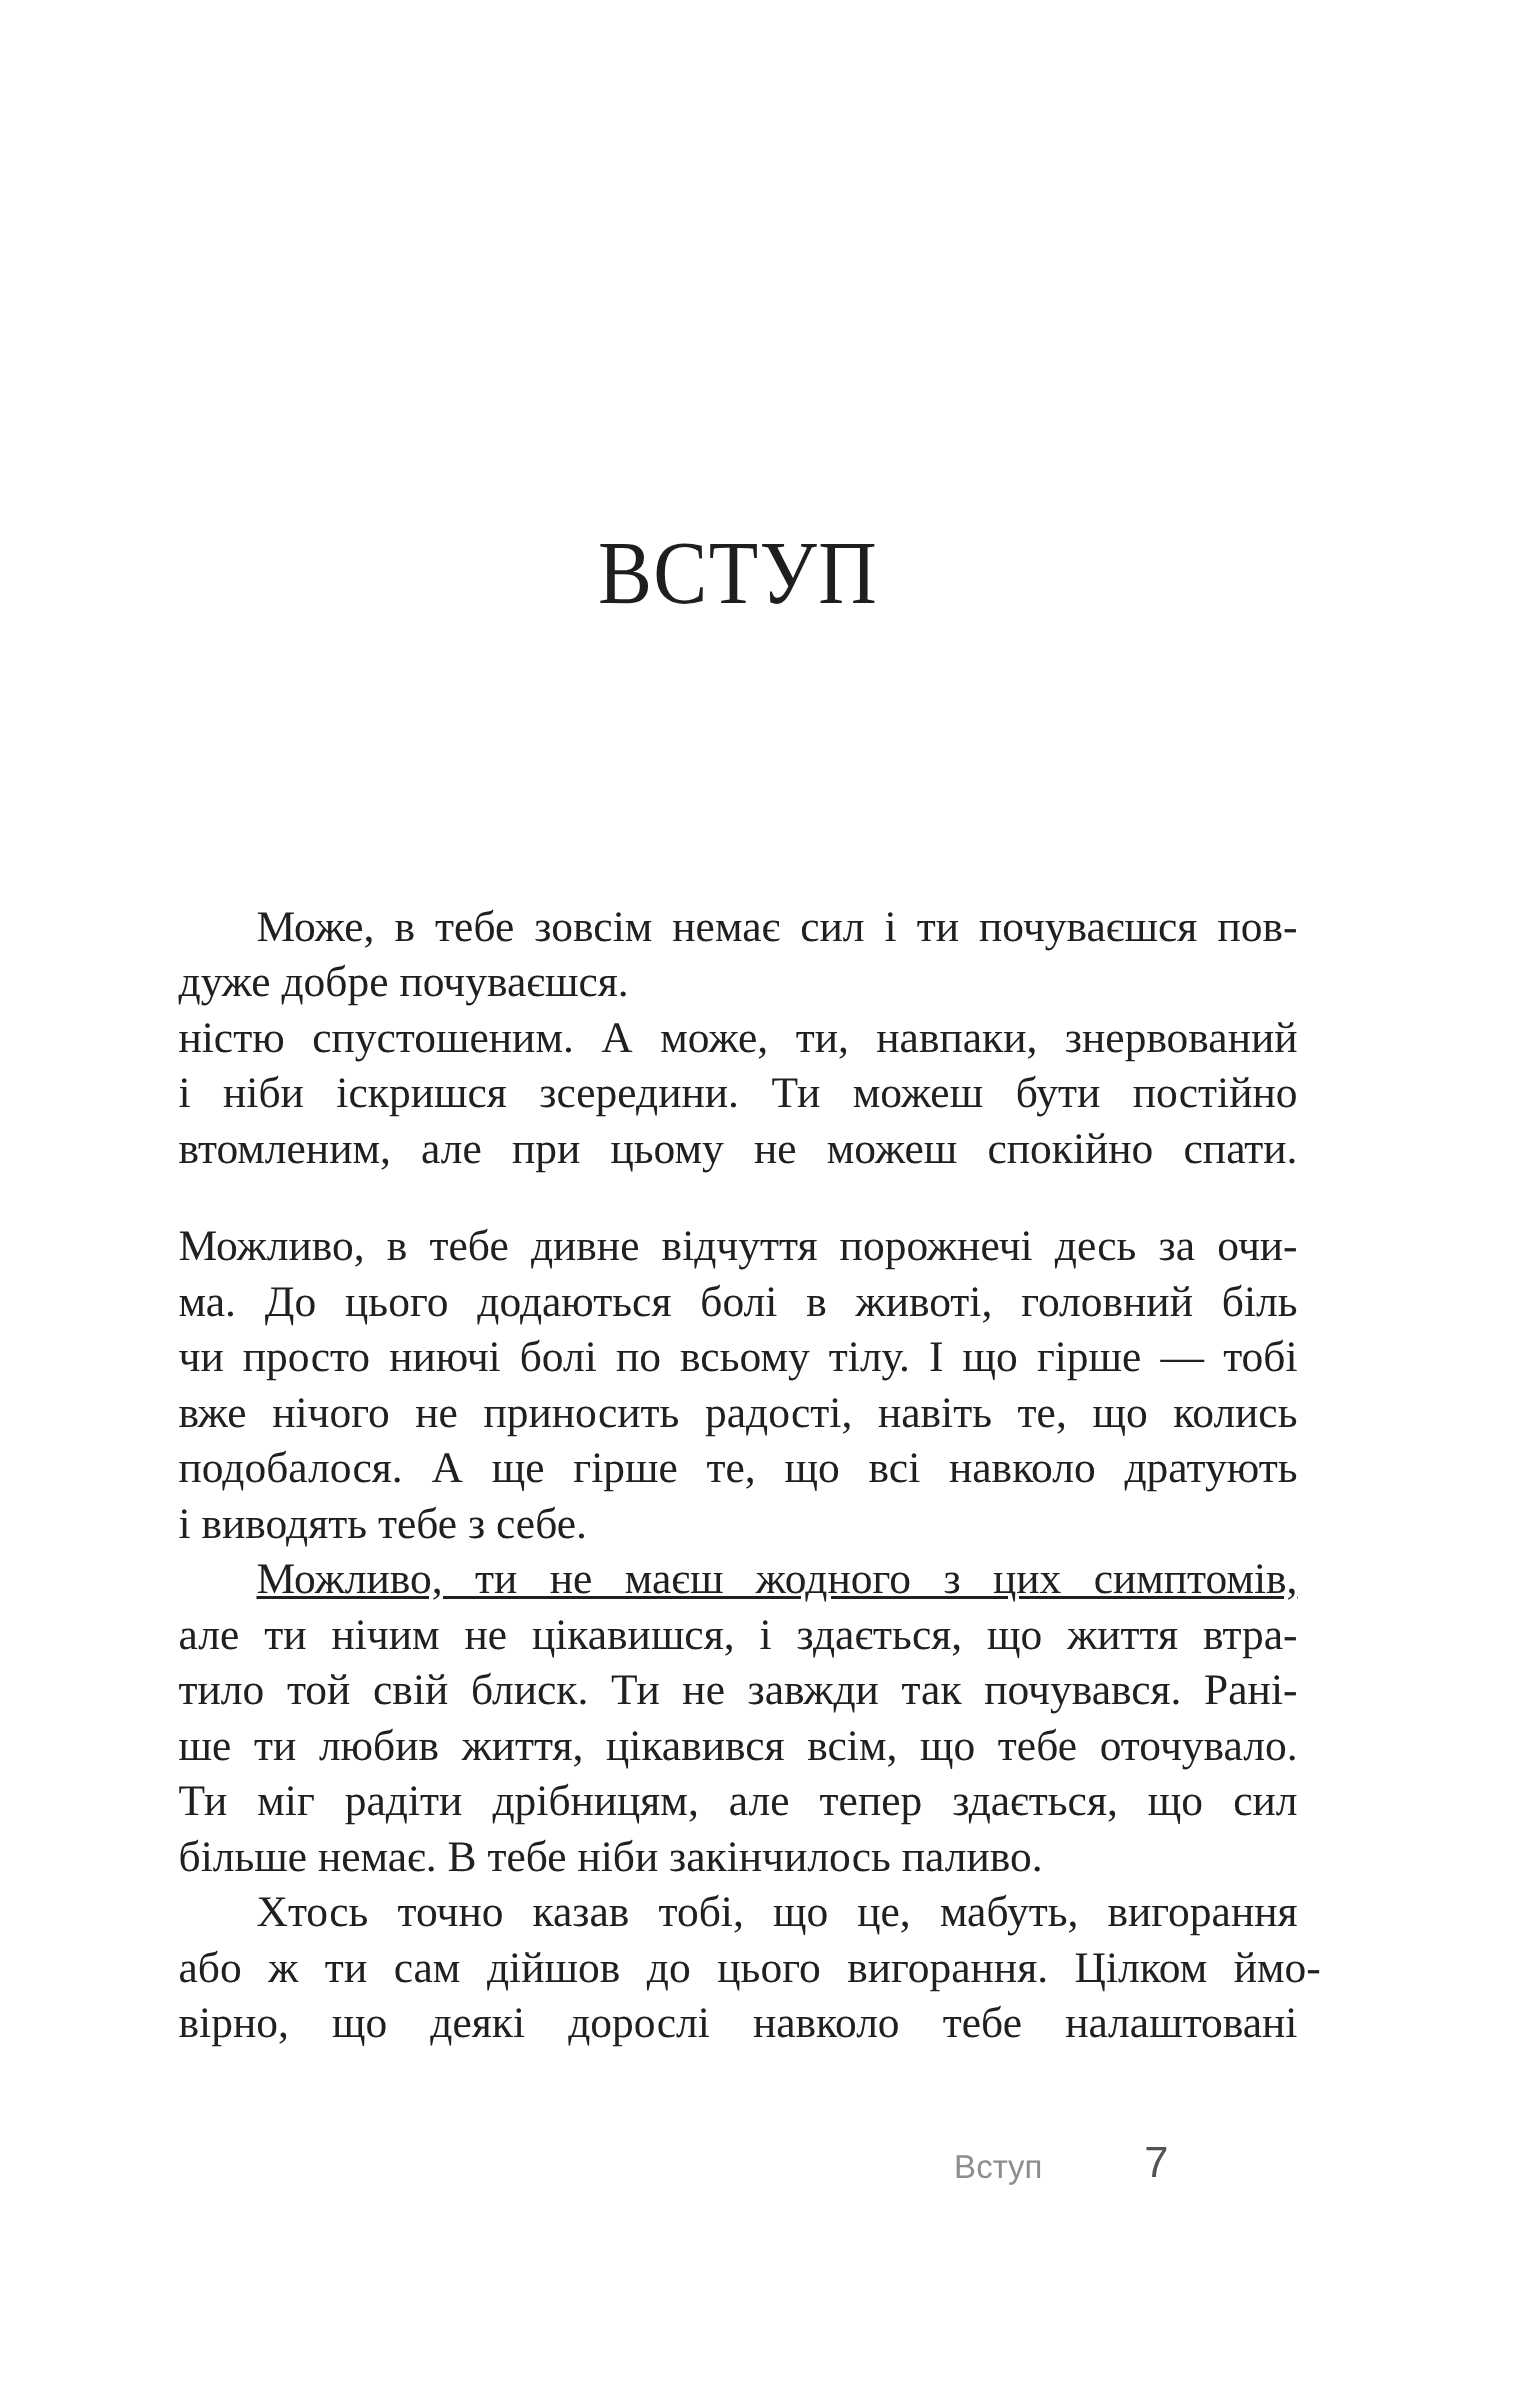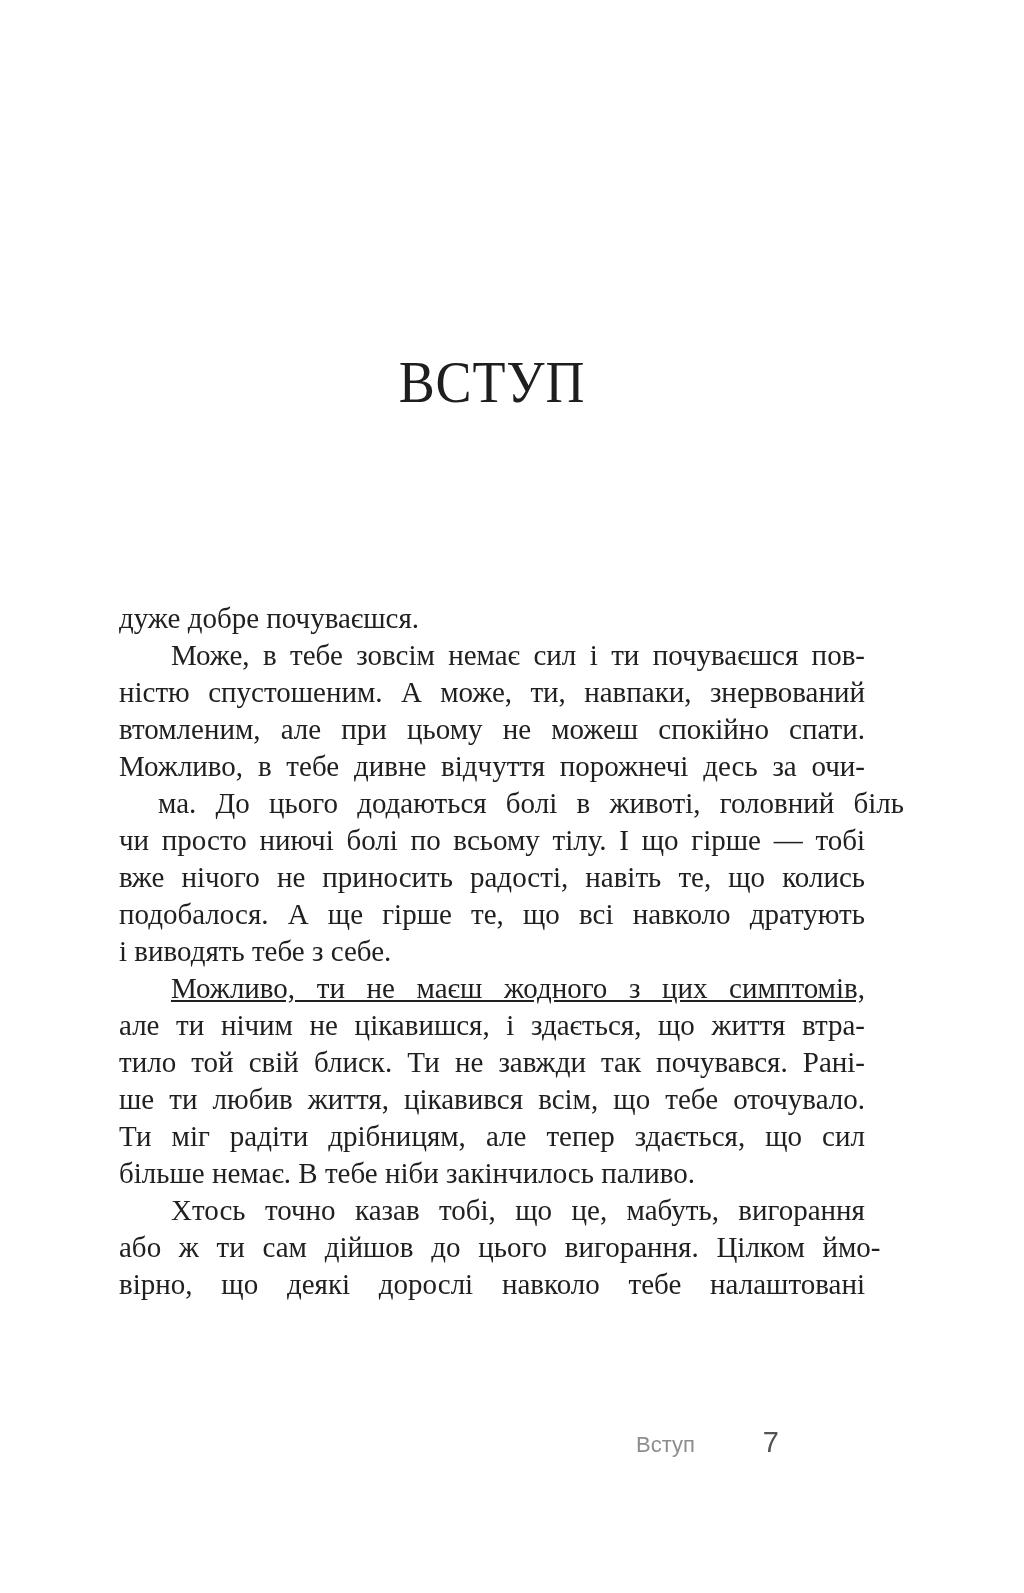--- a/index.html
+++ b/index.html
@@ -66,26 +66,27 @@
     color: var(--footer-number-color, #535353);
   }
 </style>
 </head>
 <body>
 
 <div class="page">
   <h1 class="title">ВСТУП</h1>
 
   <div class="body-text">
+      <div class="line indent" style="word-spacing: 6.13px;"><span>Може, в тебе зовсім немає сил і ти почуваєшся пов-</span></div>
       <div class="line"><span>дуже добре почуваєшся.</span></div>
-      <div class="line indent" style="word-spacing: 6.13px;"><span>Може, в тебе зовсім немає сил і ти почуваєшся пов-</span></div>
       <div class="line" style="word-spacing: 11.1px;"><span>ністю спустошеним. А може, ти, навпаки, знервований</span></div>
+      <div class="line" style="word-spacing: 14.42px;"><span>і ніби іскришся зсередини. Ти можеш бути постійно</span></div>
       <div class="line" style="word-spacing: 12.89px; text-align: center;"><span>втомленим, але при цьому не можеш спокійно спати.</span></div>
-      <div class="line" style="word-spacing: 7.53px;"><span>Можливо, в тебе дивне відчуття порожнечі десь за очи-</span></div>
-      <div class="line" style="word-spacing: 11.98px; margin-left: 39px;"><span>ма. До цього додаються болі в животі, головний біль</span></div>
+      <div class="line" style="word-spacing: 7.53px; margin-top: 28px;"><span>Можливо, в тебе дивне відчуття порожнечі десь за очи-</span></div>
+      <div class="line" style="word-spacing: 11.98px;"><span>ма. До цього додаються болі в животі, головний біль</span></div>
       <div class="line" style="word-spacing: 5.49px;"><span>чи просто ниючі болі по всьому тілу. І що гірше — тобі</span></div>
       <div class="line" style="word-spacing: 9.83px;"><span>вже нічого не приносить радості, навіть те, що колись</span></div>
       <div class="line" style="word-spacing: 11.94px;"><span>подобалося. А ще гірше те, що всі навколо дратують</span></div>
       <div class="line"><span>і виводять тебе з себе.</span></div>
       <div class="line indent" style="word-spacing: 14.35px; text-decoration: underline;"><span>Можливо, ти не маєш жодного з цих симптомів,</span></div>
       <div class="line" style="word-spacing: 9.38px;"><span>але ти нічим не цікавишся, і здається, що життя втра-</span></div>
       <div class="line" style="word-spacing: 7.86px;"><span>тило той свій блиск. Ти не завжди так почувався. Рані-</span></div>
       <div class="line" style="word-spacing: 7.85px; text-align: center;"><span>ше ти любив життя, цікавився всім, що тебе оточувало.</span></div>
       <div class="line" style="word-spacing: 12.78px;"><span>Ти міг радіти дрібницям, але тепер здається, що сил</span></div>
       <div class="line"><span>більше немає. В тебе ніби закінчилось паливо.</span></div>

